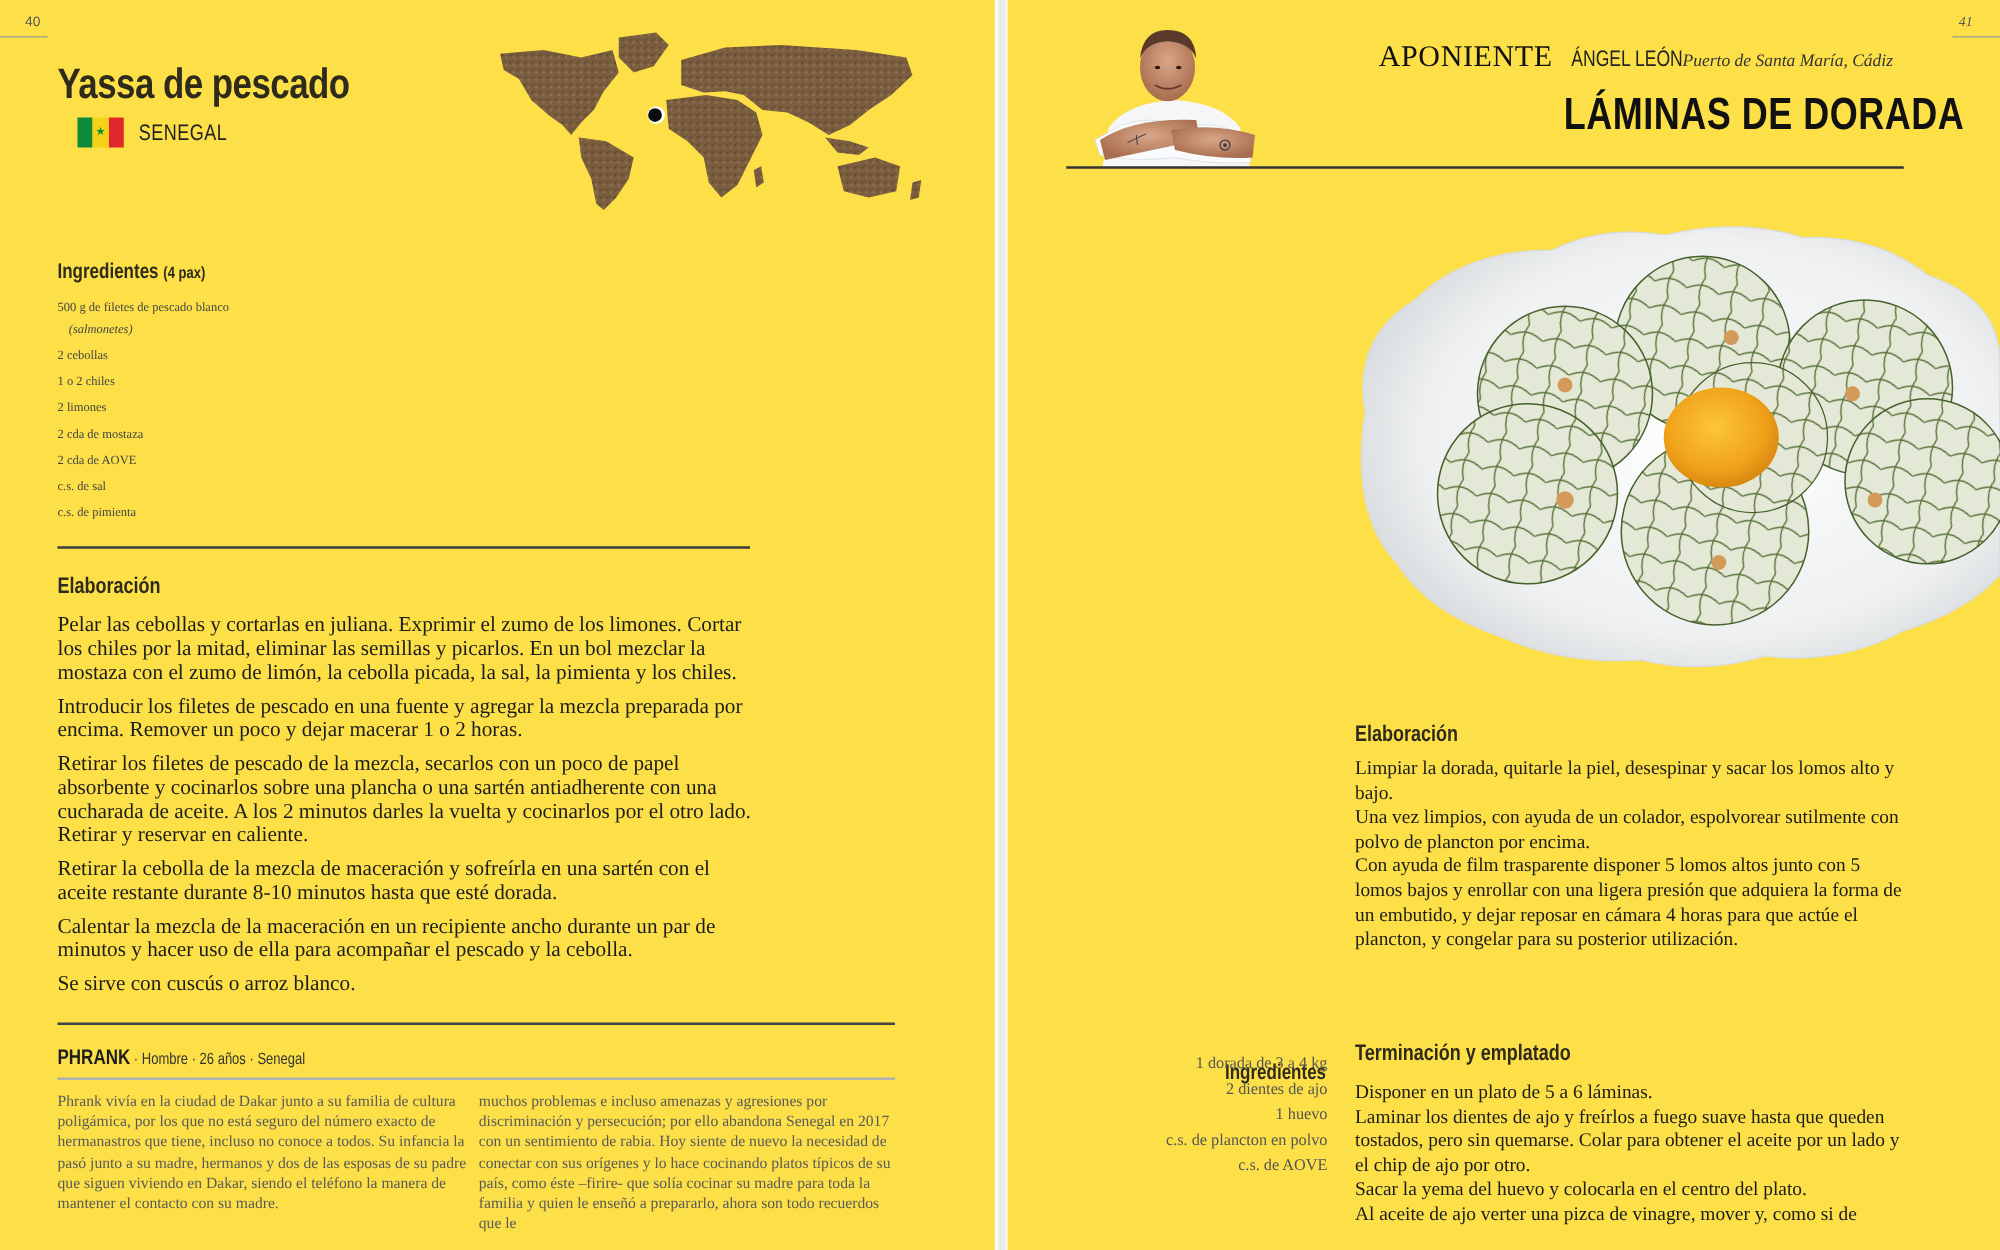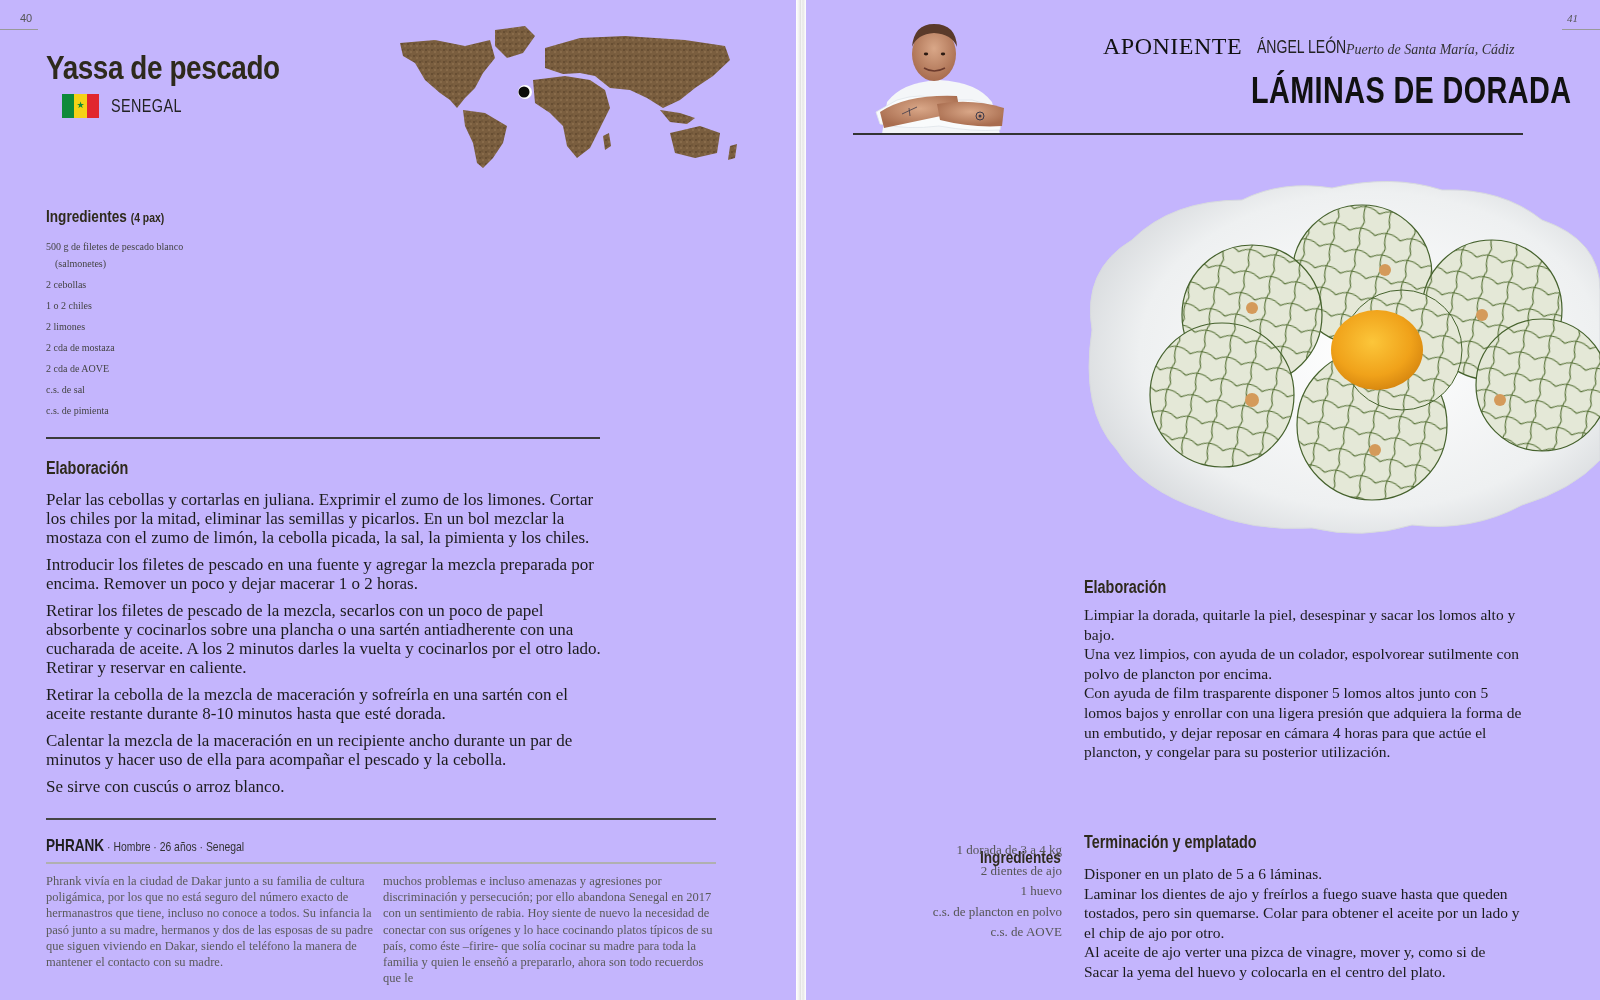--- a/index.html
+++ b/index.html
@@ -1,20 +1,20 @@
 <!DOCTYPE html>
 <html><head>
   <meta charset="utf-8">
   <style>
     * { box-sizing: border-box; margin: 0; padding: 0; }
     html, body { width: 1600px; height: 1000px; overflow: hidden; background: #ffffff; }
     body { position: relative; font-family: "Liberation Serif", serif; color: #222; }
 
     .spread { position: absolute; inset: 0; }
-    .page { position: absolute; top: 0; height: 1000px; background: #c4b5fd; overflow: hidden; }
+    .page { position: absolute; top: 0; height: 1000px; background: #fde047; overflow: hidden; }
     .page-left { left: 0; width: 800px; }
     .page-right { left: 800px; width: 800px; }
 
     .gutter { position: absolute; left: 796px; top: 0; width: 10px; height: 1000px;
       background: linear-gradient(90deg, #fff 0%, #f1f1f1 30%, #e2e2e2 45%, #f4f4f4 55%, #e6e6e6 70%, #fff 100%); }
 
     
     .folio { position: absolute; font-family: "Liberation Sans Narrow", "Liberation Sans", sans-serif; font-size: 11px; color: #555; }
     .folio-left { left: 20px; top: 12px; }
     .folio-left-rule { position: absolute; left: 0; top: 29px; width: 38px; height: 1px; background: #999; }
@@ -32,21 +32,21 @@
     .flag .r { background: #e1262e; }
     .country-name { font-family: "Liberation Sans", sans-serif; font-size: 18px; color: #222; letter-spacing: 0.5px; transform: scaleX(0.8); transform-origin: left center; }
 
     .world-map { position: absolute; left: 395px; top: 18px; width: 350px; height: 155px; }
 
     .section-head { font-family: "Liberation Sans", sans-serif; font-weight: bold; color: #2e2a1c; white-space: nowrap; transform: scaleX(0.8); transform-origin: left center; }
     .ing-head-left { position: absolute; left: 46px; top: 207px; font-size: 17px; }
     .ing-head-left small { font-size: 13px; }
     .ing-list-left { position: absolute; left: 46px; top: 238px; width: 300px; list-style: none; font-size: 10px; color: #444; }
     .ing-list-left li { line-height: 17px; margin-bottom: 4px; }
-    .ing-list-left li .cont { display: block; padding-left: 9px; }
+    .ing-list-left li .cont { display: block; padding-left: 9px; font-style: italic; }
 
     .rule { position: absolute; height: 1px; background: #3b3b3b; }
     .rule-ing-left { left: 46px; top: 437px; width: 554px; height: 1.5px; }
 
     .elab-head-left { position: absolute; left: 46px; top: 458px; font-size: 18px; }
     .elab-body-left { position: absolute; left: 46px; top: 490px; width: 560px; font-size: 17px; line-height: 19px; color: #1c1c1c; }
     .elab-body-left p { margin-bottom: 8px; }
 
     .rule-phrank-top { left: 46px; top: 818px; width: 670px; height: 2px; background: #444; }
     .phrank-head { position: absolute; left: 46px; top: 836px; white-space: nowrap; font-family: "Liberation Sans", sans-serif; transform: scaleX(0.8); transform-origin: left center; }
@@ -251,19 +251,19 @@
       <li>2 dientes de ajo</li>
       <li>1 huevo</li>
       <li>c.s. de plancton en polvo</li>
       <li>c.s. de AOVE</li>
     </ul>
 
     <h2 class="section-head term-head">Terminación y emplatado</h2>
     <div class="term-body">
       <div>Disponer en un plato de 5 a 6 láminas.</div>
       <div>Laminar los dientes de ajo y freírlos a fuego suave hasta que queden tostados, pero sin quemarse. Colar para obtener el aceite por un lado y el chip de ajo por otro.</div>
+      <div>Sacar la yema del huevo y colocarla en el centro del plato.</div>
       <div>Al aceite de ajo verter una pizca de vinagre, mover y, como si de</div>
-      <div>Sacar la yema del huevo y colocarla en el centro del plato.</div>
     </div>
   </section>
 
   <div class="gutter"></div>
 </div>
 
 </body></html>

